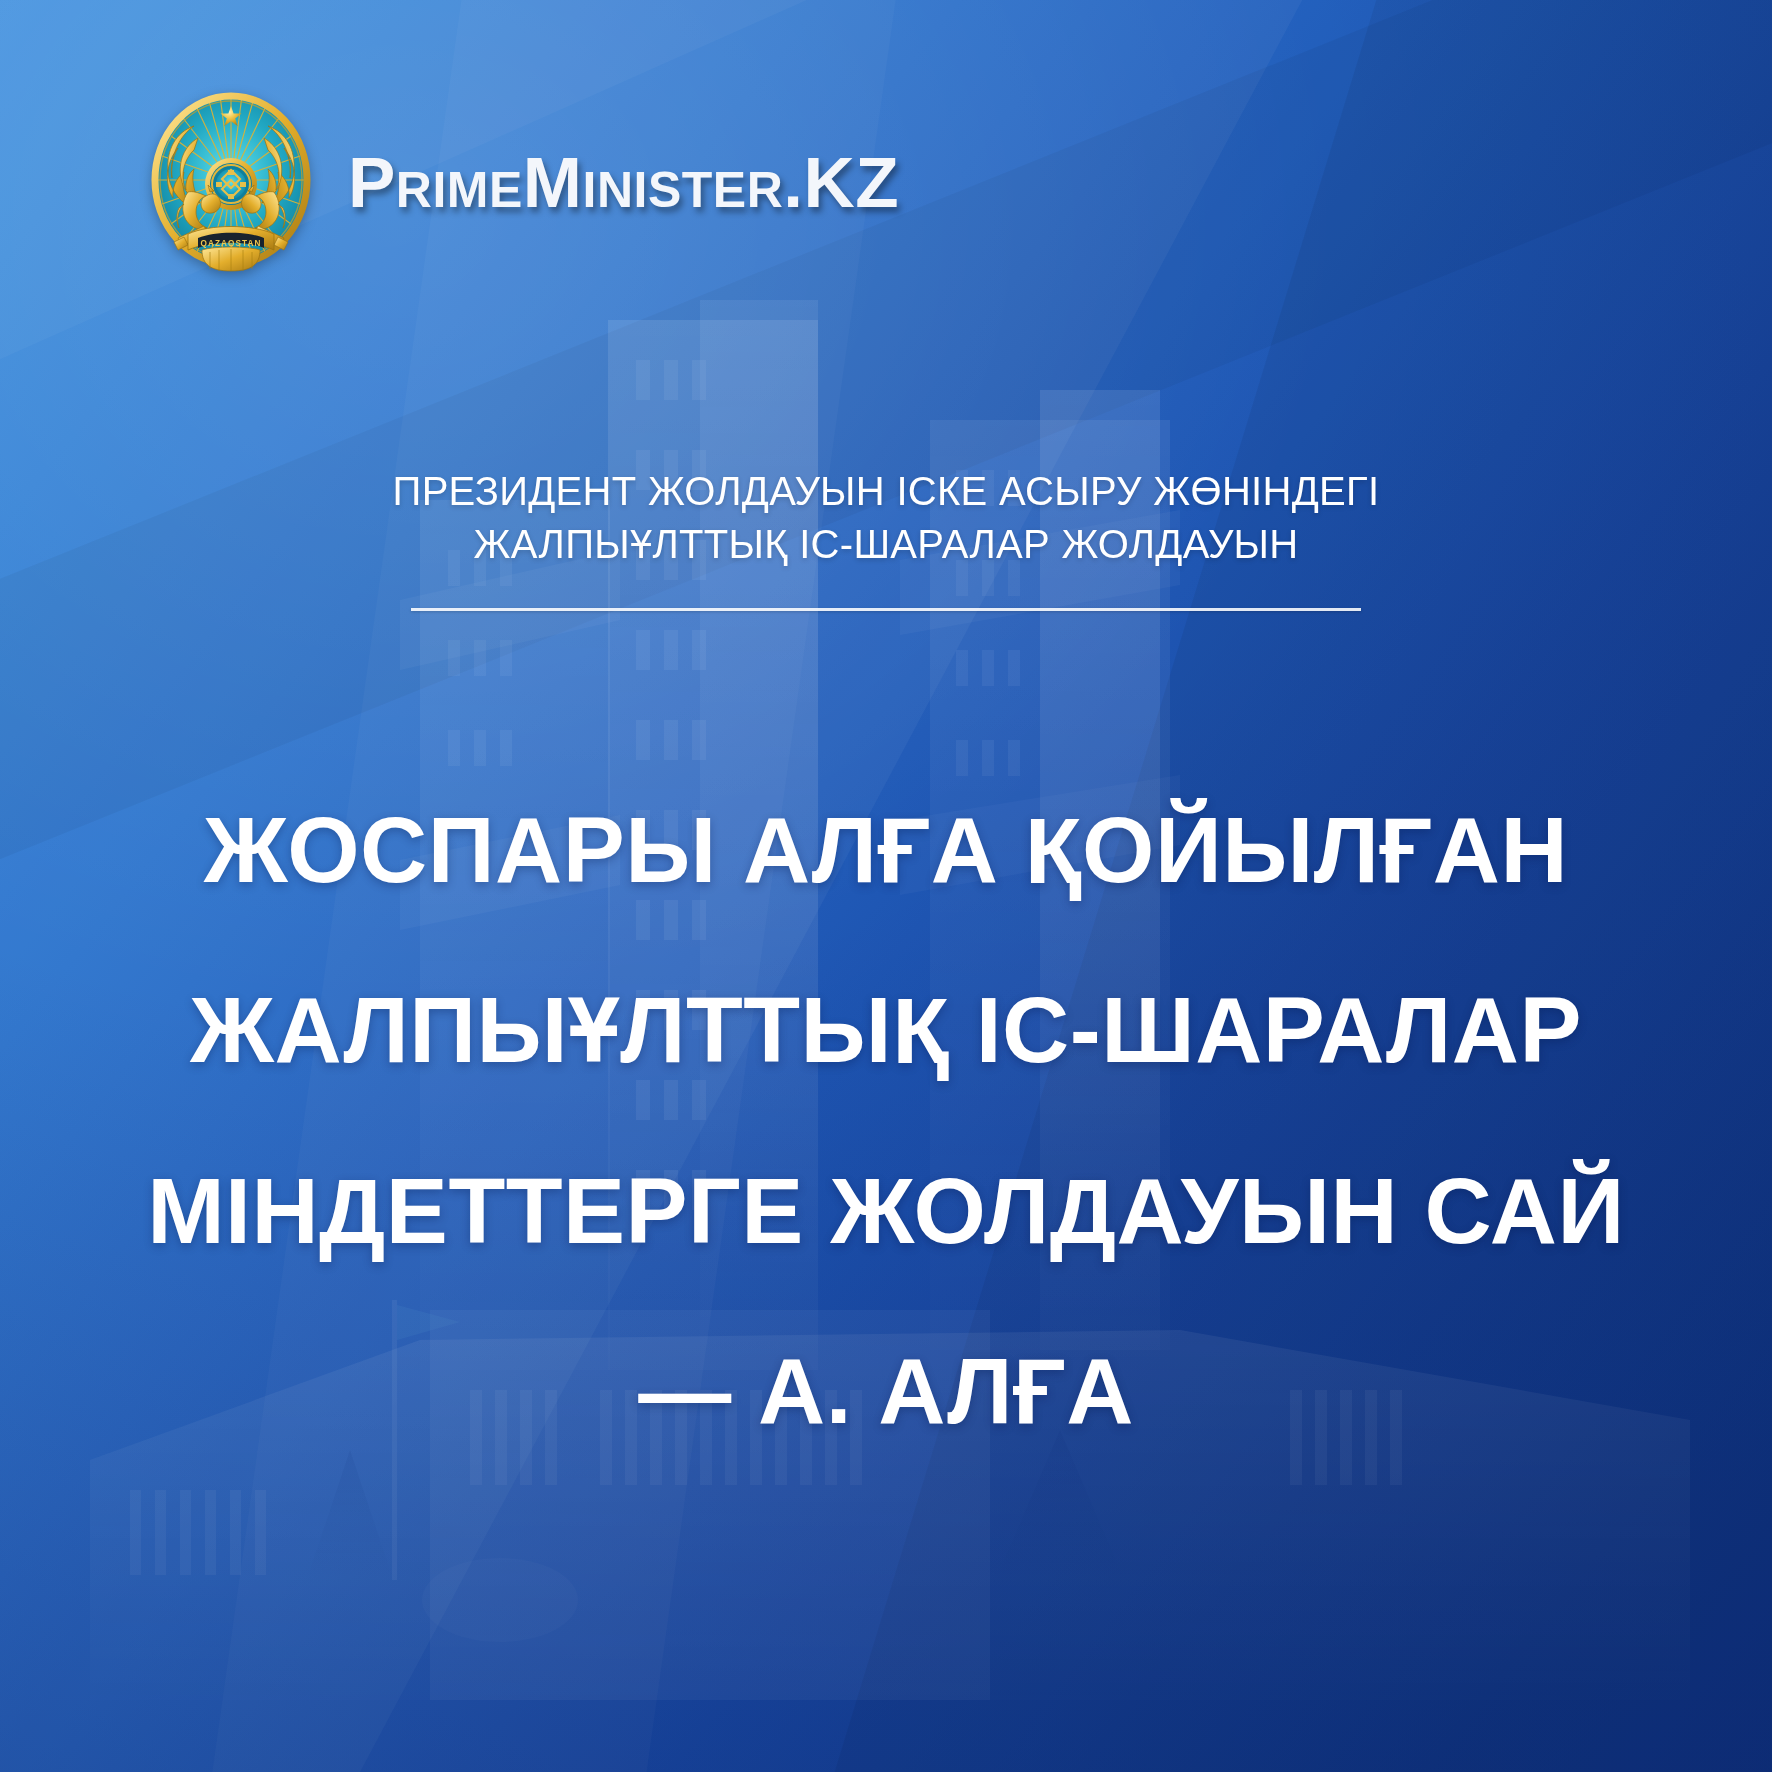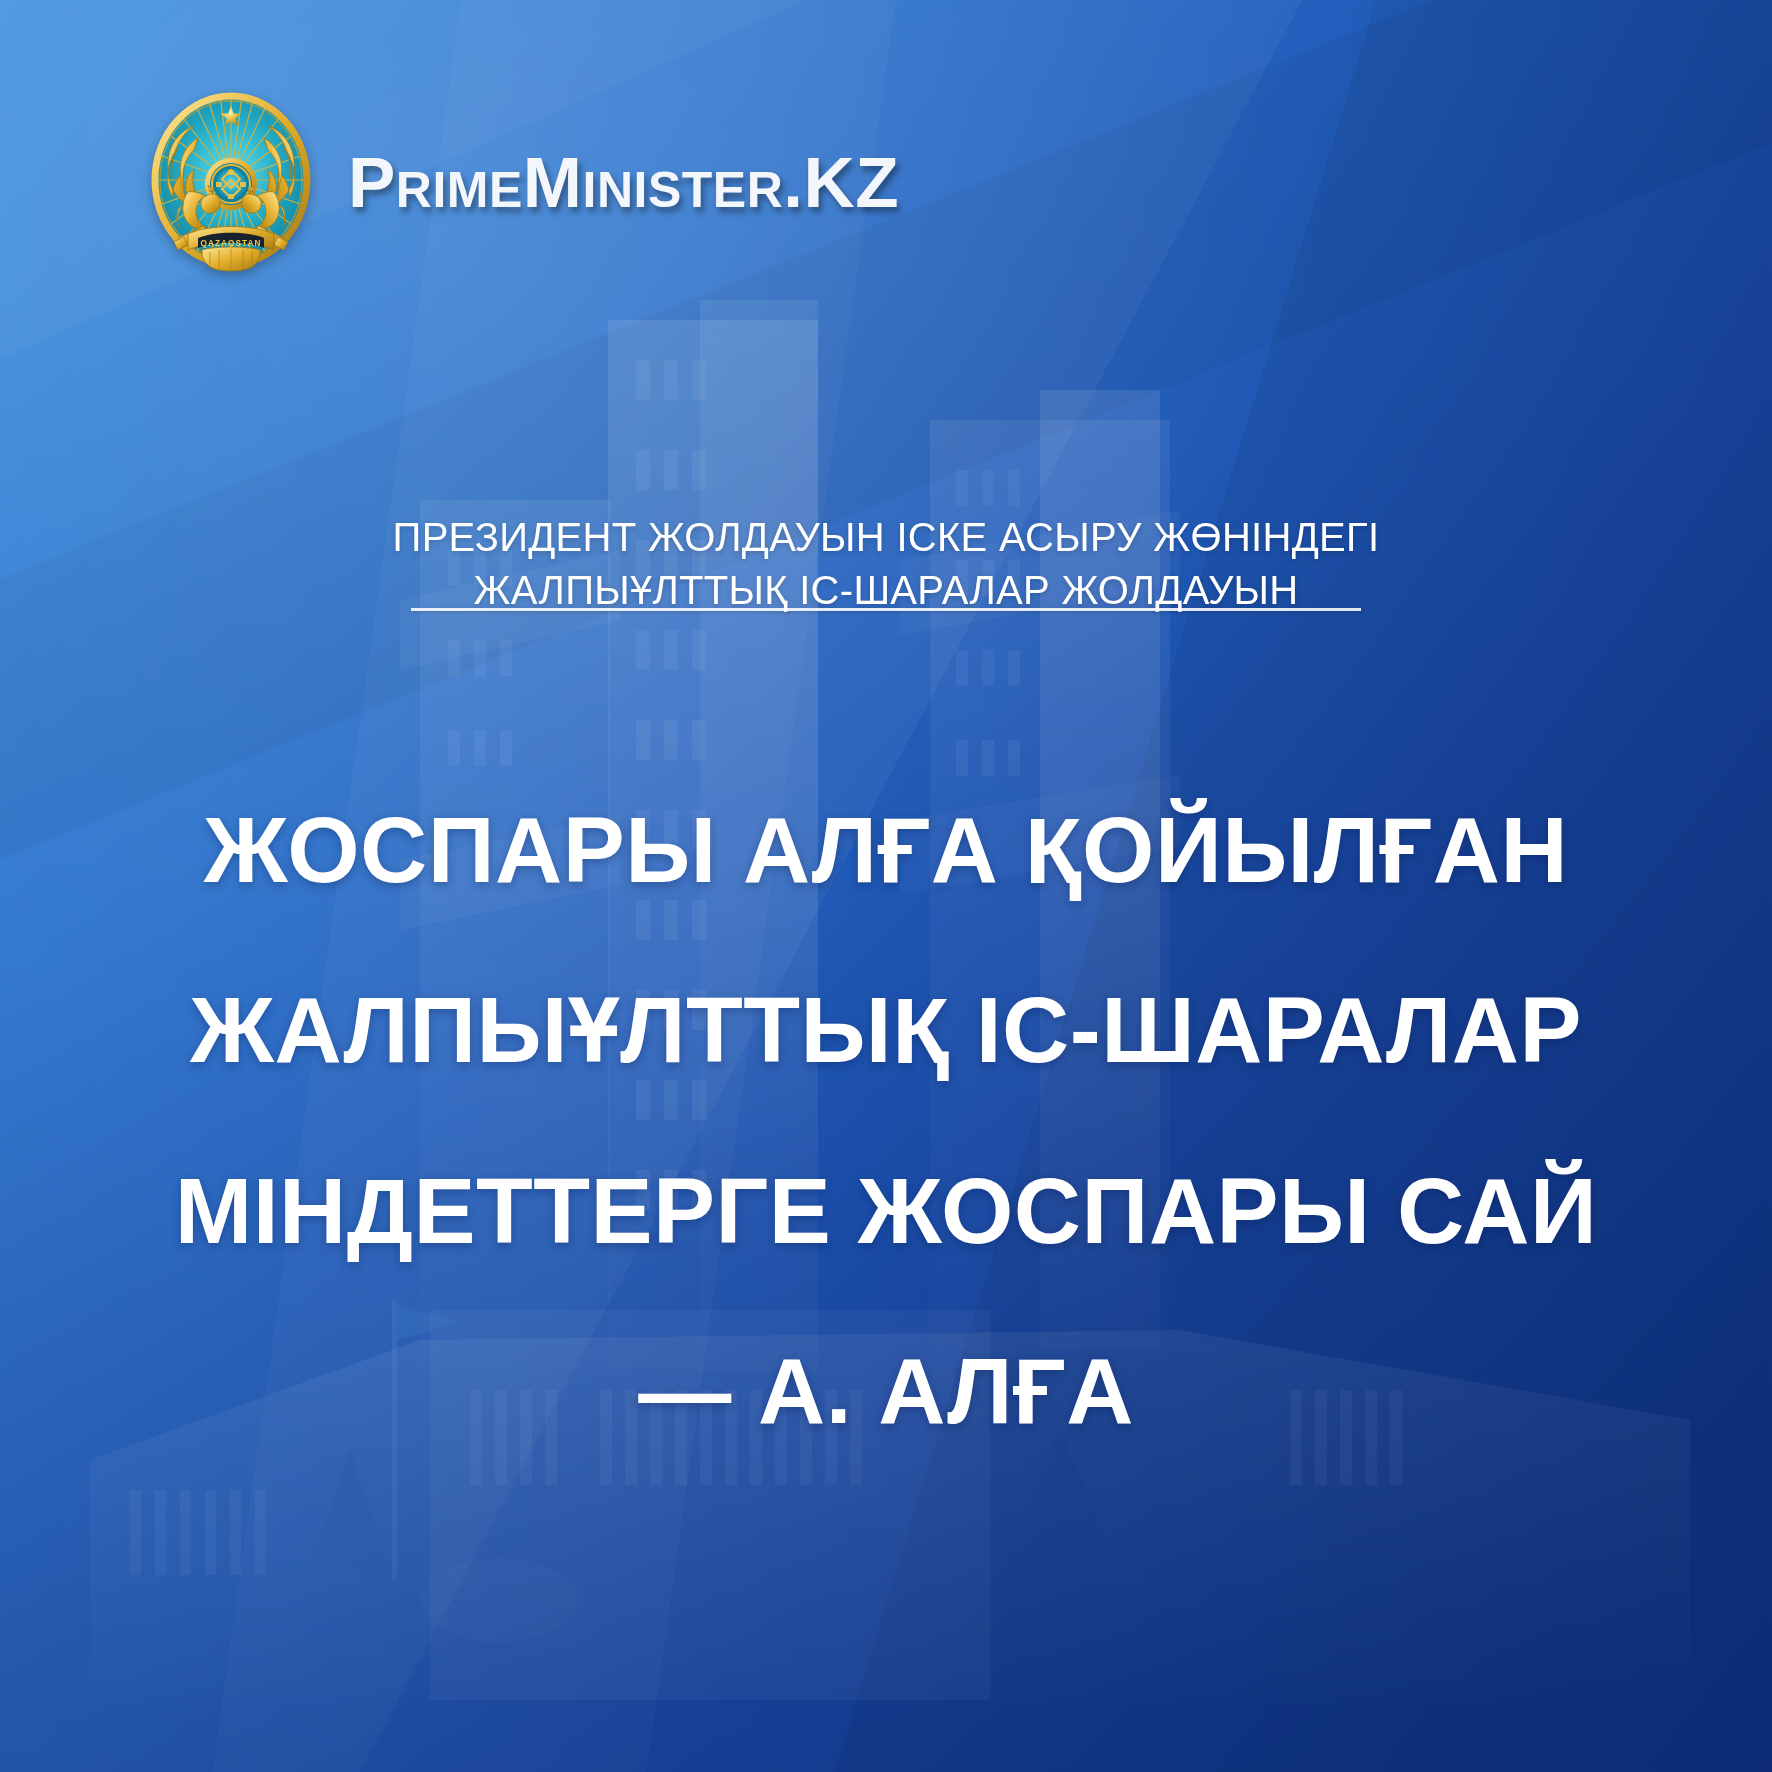--- a/index.html
+++ b/index.html
@@ -127,21 +127,20 @@
     transform: translateX(-50%);
     top: 465px;
     width: 1180px;
     text-align: center;
     color: #ffffff;
     font-size: 40px;
     line-height: 1.32;
     font-weight: normal;
     letter-spacing: 0.3px;
     text-shadow: 0 2px 5px rgba(0,0,0,0.18);
-    margin-top: 46px;
   }
   #eyebrow .ln { display: block; }
 
   #rule {
     position: absolute;
     left: 50%;
     transform: translateX(-50%);
     top: 608px;
     width: 950px;
     height: 3px;
@@ -458,17 +457,17 @@
   <div id="eyebrow">
     <span class="ln">ПРЕЗИДЕНТ ЖОЛДАУЫН ІСКЕ АСЫРУ ЖӨНІНДЕГІ</span>
     <span class="ln">ЖАЛПЫҰЛТТЫҚ ІС-ШАРАЛАР ЖОЛДАУЫН</span>
   </div>
 
   <div id="rule"></div>
 
   <div id="headline">
     <span class="hl">ЖОСПАРЫ АЛҒА ҚОЙЫЛҒАН</span>
     <span class="hl">ЖАЛПЫҰЛТТЫҚ ІС-ШАРАЛАР</span>
-    <span class="hl">МІНДЕТТЕРГЕ ЖОСПАРЫ САЙ</span>
+    <span class="hl">МІНДЕТТЕРГЕ ЖОЛДАУЫН САЙ</span>
     <span class="hl">— А. АЛҒА</span>
   </div>
 
 </div>
 
 </body></html>

